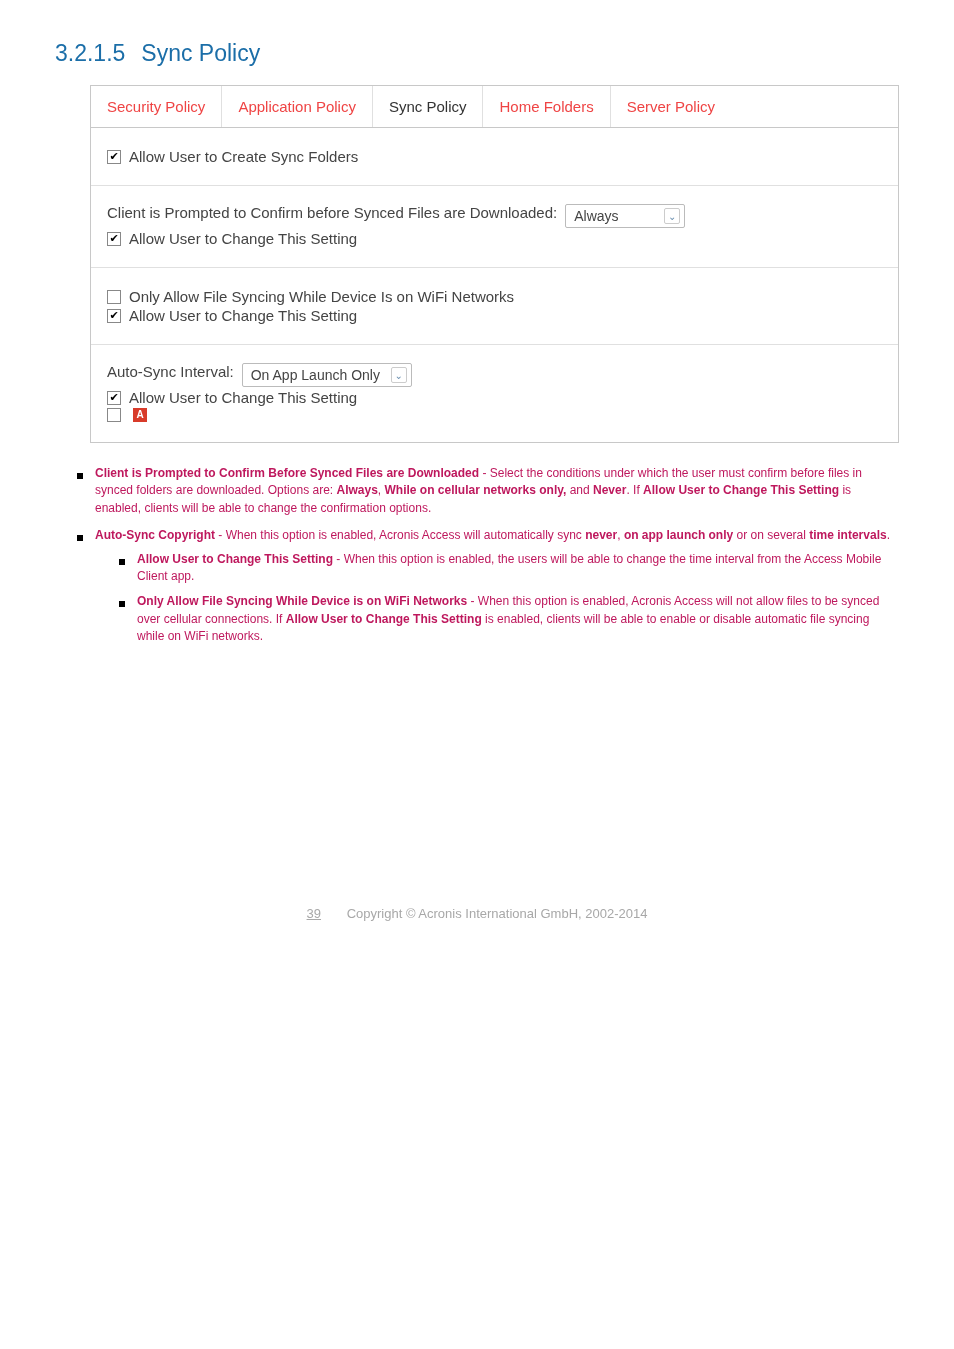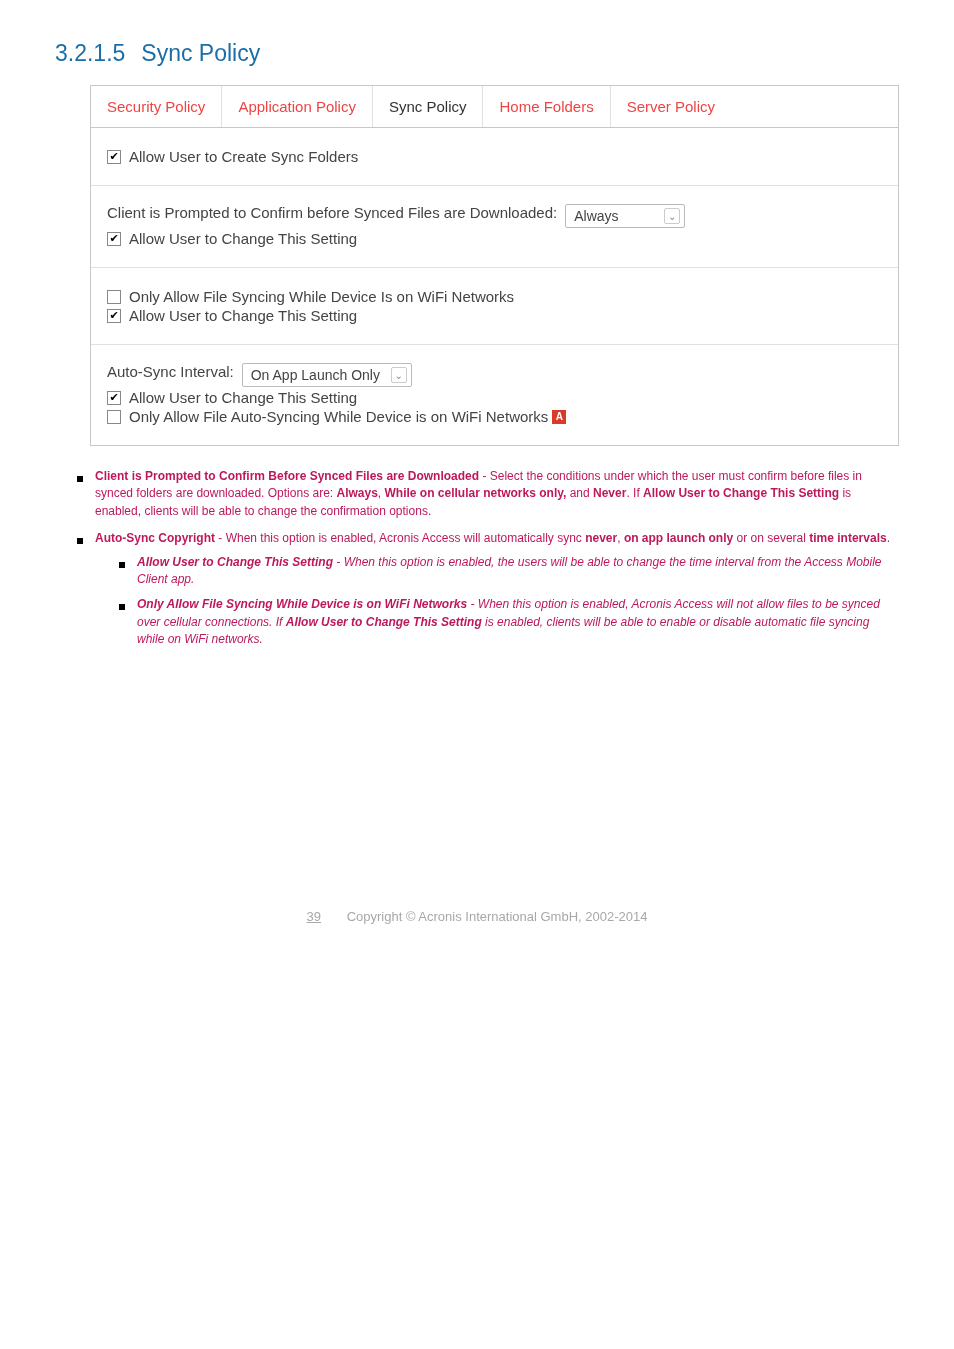--- a/index.html
+++ b/index.html
@@ -139,21 +139,20 @@
   }
   ul.sub-bullets {
     list-style: none;
     padding-left: 20px;
     margin-top: 6px;
   }
   ul.sub-bullets > li {
     position: relative;
     padding-left: 22px;
     margin-bottom: 8px;
-    font-style: italic;
   }
   ul.sub-bullets > li::before {
     content: "";
     width: 6px;
     height: 6px;
     background: #000;
     position: absolute;
     left: 4px;
     top: 8px;
   }
@@ -221,21 +220,20 @@
         <span>On App Launch Only</span>
         <span class="select-arrow">⌄</span>
       </span>
     </div>
     <div class="checkbox-row sub">
       <span class="checkbox checked"></span>
       <span>Allow User to Change This Setting</span>
     </div>
     <div class="checkbox-row sub">
       <span class="checkbox"></span>
-      <span>Only Allow File Auto-Syncing While Device is on WiFi Networks</span>
       <span class="a-icon">A</span>
     </div>
   </div>
 </div>
 
 <ul class="bullets">
   <li>
     <b>Client is Prompted to Confirm Before Synced Files are Downloaded</b><span> - Select the conditions under which the user must confirm before files in synced folders are downloaded. Options are: </span><b>Always</b><span>, </span><b>While on cellular networks only,</b><span> and </span><b>Never</b><span>. If </span><b>Allow User to Change This Setting</b><span> is enabled, clients will be able to change the confirmation options.</span>
   </li>
   <li>

